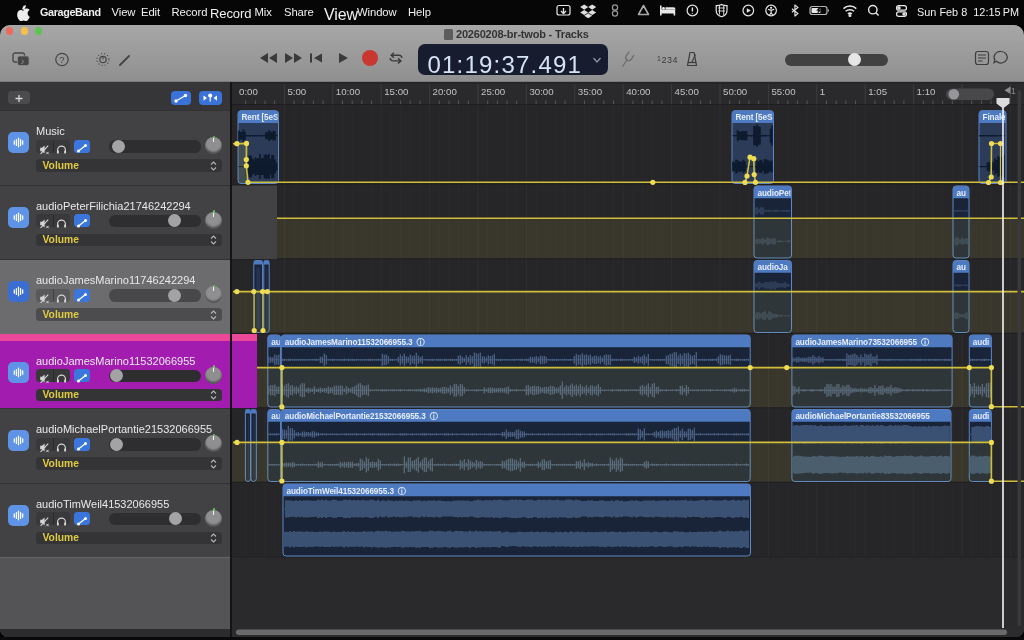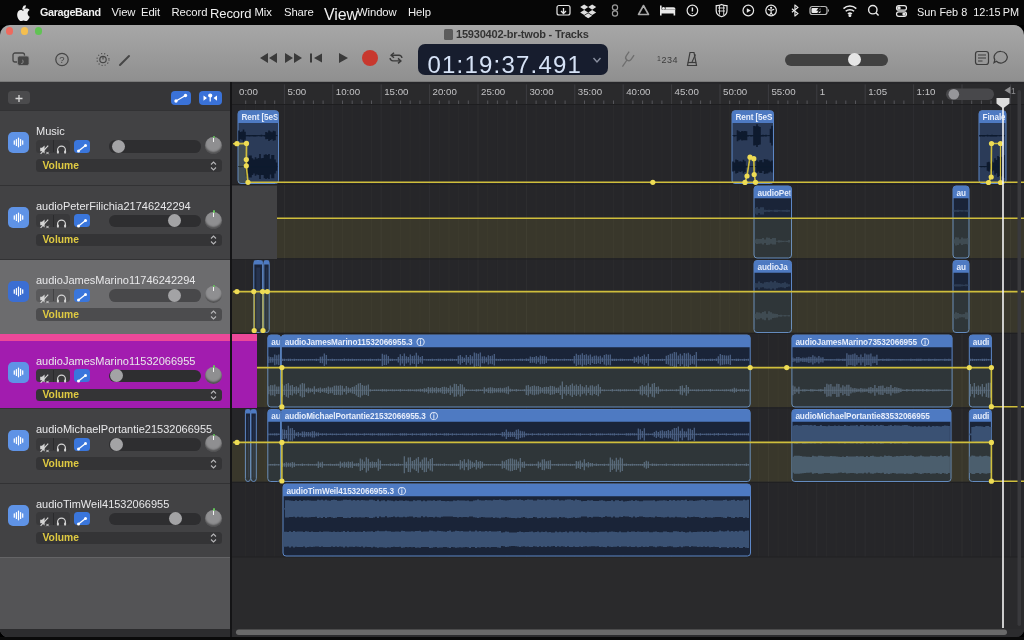--- a/index.html
+++ b/index.html
@@ -69,21 +69,21 @@
       </svg>
       <div style="position:absolute;left:917px;top:5.5px;font-size:10.9px;color:#f0f0f0;white-space:nowrap">Sun Feb 8&nbsp;&nbsp;12:15 PM</div>
     </div>
 <div style="position:absolute;left:0;top:25px;width:1024px;height:612px;background:#232325;border-radius:10px 10px 8px 8px;overflow:hidden">
 </div>
 <div style="position:absolute;left:0;top:25px;width:1024px;height:57px;background:linear-gradient(#a7a7a7,#8f8f8f);border-radius:10px 10px 0 0;box-shadow:inset 0 -1px 0 #7a7a7a">
       <div style="position:absolute;left:6px;top:2.2px;width:7.4px;height:7.4px;border-radius:50%;background:#ee6a5e"></div>
       <div style="position:absolute;left:20.6px;top:2.2px;width:7.4px;height:7.4px;border-radius:50%;background:#f5bf4f"></div>
       <div style="position:absolute;left:35.1px;top:2.2px;width:7.4px;height:7.4px;border-radius:50%;background:#61c354"></div>
       <div style="position:absolute;left:443.5px;top:3.5px;width:9px;height:11px;background:#5c5c5c;border-radius:1.5px"></div>
-      <div style="position:absolute;left:456px;top:3px;font-size:11px;letter-spacing:-0.2px;font-weight:bold;color:#333">15930402-br-twob - Tracks</div>
+      <div style="position:absolute;left:456px;top:3px;font-size:11px;letter-spacing:-0.2px;font-weight:bold;color:#333">20260208-br-twob - Tracks</div>
       <svg width="140" height="16" viewBox="0 0 140 16" style="position:absolute;left:0;top:27px" fill="none" stroke="#464646">
 <g>
           <rect x="13" y="1" width="11.5" height="9" rx="2" stroke-width="1.3"></rect>
           <rect x="17.5" y="4" width="11.5" height="9.5" rx="2" fill="#464646" stroke="#8e8e8e" stroke-width="0.8"></rect>
           <text x="20.5" y="11.5" font-size="8" fill="#a0a0a0" stroke="none" font-family="Liberation Sans">♪</text>
         </g>
 <circle cx="62" cy="7.5" r="6.2" stroke-width="1.25"></circle>
         <text x="59.3" y="11" font-size="9.5" fill="#464646" stroke="none" font-family="Liberation Sans">?</text>
 <g>
           <circle cx="103" cy="7.5" r="6" stroke-width="1.1" stroke-dasharray="1.1 2.1"></circle>

